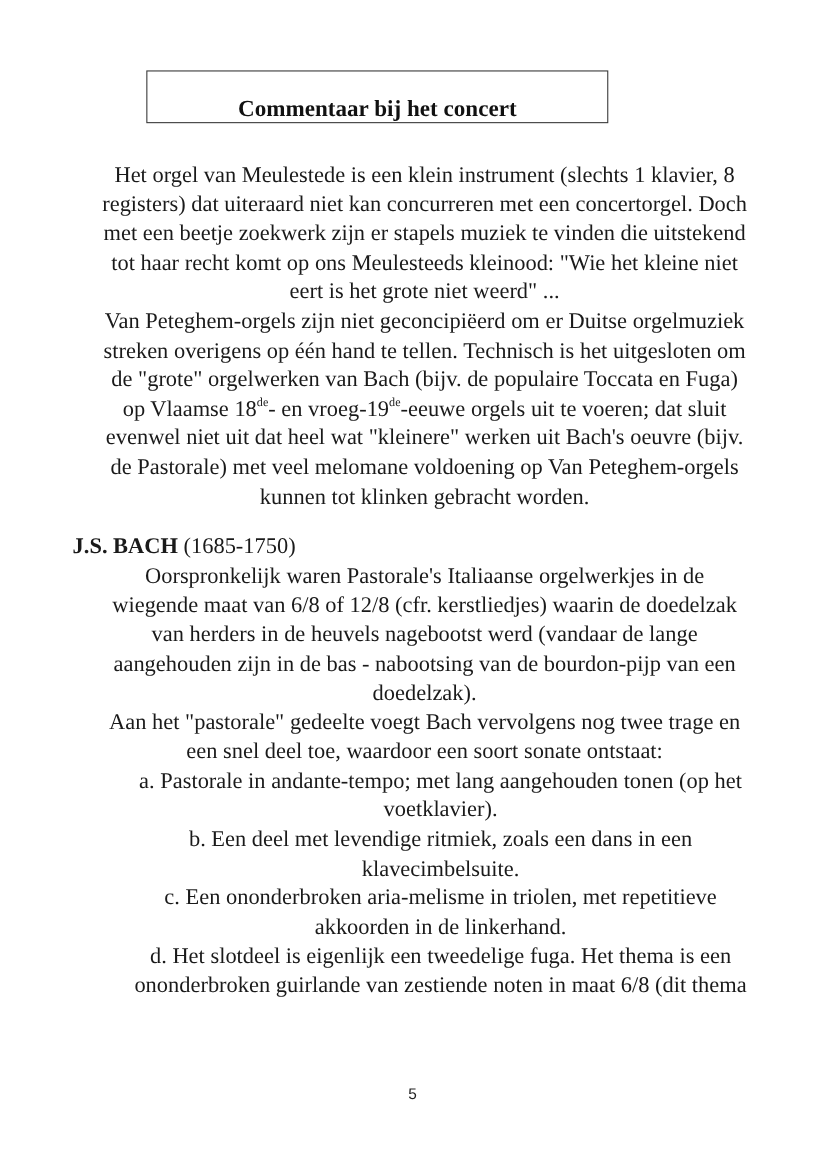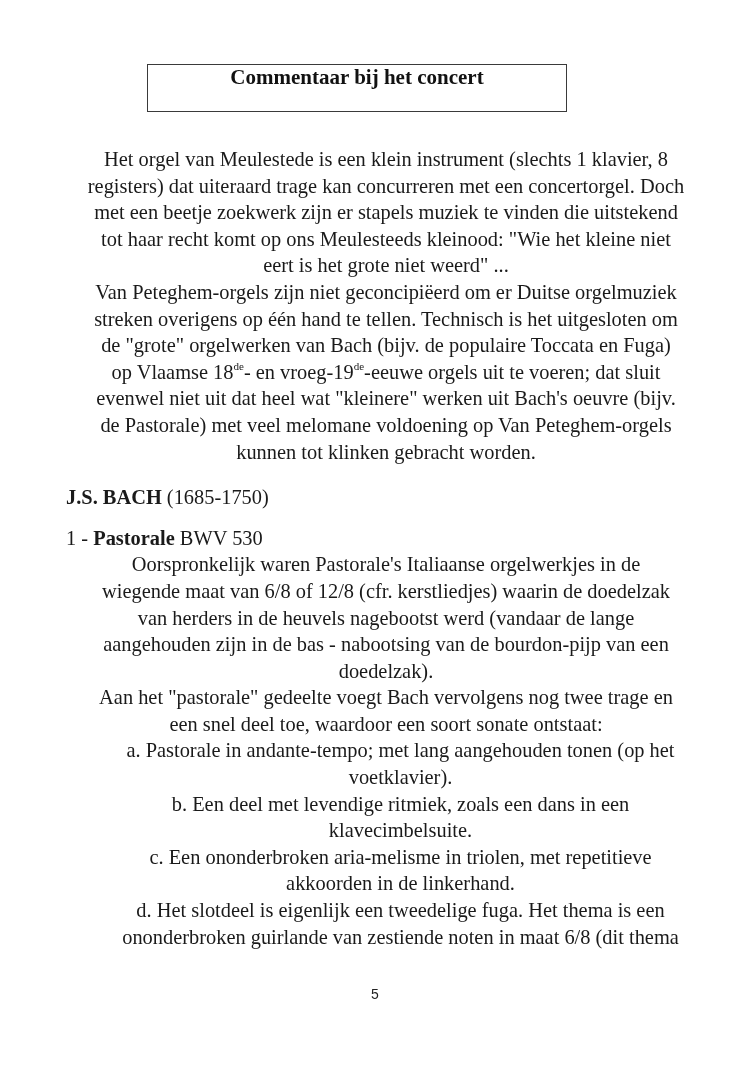--- a/index.html
+++ b/index.html
@@ -2,23 +2,23 @@
 <html><head>
   <meta charset="utf-8">
   <style>
     html, body { margin: 0; padding: 0; background: #ffffff; }
     body {
       width: 750px; height: 1067px; position: relative; overflow: hidden;
       color: #1a1a1a;
       font-family: "Liberation Serif", "DejaVu Serif", serif;
     }
     .title-box {
-      position: absolute; left: 147px; top: 64px; width: 420px; height: 48px;
+      position: absolute; left: 133px; top: 64px; width: 420px; height: 48px;
       border: 1px solid #3a3a3a; box-sizing: border-box;
-      display: flex; align-items: flex-start; justify-content: center;
+      display: flex; align-items: flex-end; justify-content: center;
     }
     .title-box h1 {
       margin: 0; font-size: 21px; font-weight: bold; color: #111;
     }
     .content {
       position: absolute; left: 66px; top: 146px; width: 640px;
       font-size: 20.4px; line-height: 26.6px;
     }
     .content p { margin: 0; }
     .line { display: block; white-space: nowrap; text-align: center; }
@@ -35,41 +35,40 @@
 </head>
 <body>
 
 <div class="title-box">
   <h1>Commentaar bij het concert</h1>
 </div>
 
 <div class="content">
   <p>
     <span class="line">Het orgel van Meulestede is een klein instrument (slechts 1 klavier, 8</span>
-    <span class="line">registers) dat uiteraard trage kan concurreren met een concertorgel. Doch</span>
+    <span class="line">registers) dat uiteraard niet kan concurreren met een concertorgel. Doch</span>
     <span class="line">met een beetje zoekwerk zijn er stapels muziek te vinden die uitstekend</span>
     <span class="line">tot haar recht komt op ons Meulesteeds kleinood: "Wie het kleine niet</span>
     <span class="line">eert is het grote niet weerd" ...</span>
   </p>
   <p>
     <span class="line">Van Peteghem-orgels zijn niet geconcipiëerd om er Duitse orgelmuziek</span>
     <span class="line">streken overigens op één hand te tellen. Technisch is het uitgesloten om</span>
     <span class="line">de "grote" orgelwerken van Bach (bijv. de populaire Toccata en Fuga)</span>
     <span class="line"><span>op Vlaamse 18</span><sup>de</sup><span>- en vroeg-19</span><sup>de</sup><span>-eeuwe orgels uit te voeren; dat sluit</span></span>
     <span class="line">evenwel niet uit dat heel wat "kleinere" werken uit Bach's oeuvre (bijv.</span>
     <span class="line">de Pastorale) met veel melomane voldoening op Van Peteghem-orgels</span>
     <span class="line">kunnen tot klinken gebracht worden.</span>
   </p>
 
   <p class="heading">
     <b>J.S. BACH</b>
     <span>(1685-1750)</span>
   </p>
 
-  <p class="work"><span>1 - </span><b>Pastorale</b><span> BWV 530</span></p>
 
   <p>
     <span class="line">Oorspronkelijk waren Pastorale's Italiaanse orgelwerkjes in de</span>
     <span class="line">wiegende maat van 6/8 of 12/8 (cfr. kerstliedjes) waarin de doedelzak</span>
     <span class="line">van herders in de heuvels nagebootst werd (vandaar de lange</span>
     <span class="line">aangehouden zijn in de bas - nabootsing van de bourdon-pijp van een</span>
     <span class="line">doedelzak).</span>
     <span class="line">Aan het "pastorale" gedeelte voegt Bach vervolgens nog twee trage en</span>
     <span class="line">een snel deel toe, waardoor een soort sonate ontstaat:</span>
   </p>

